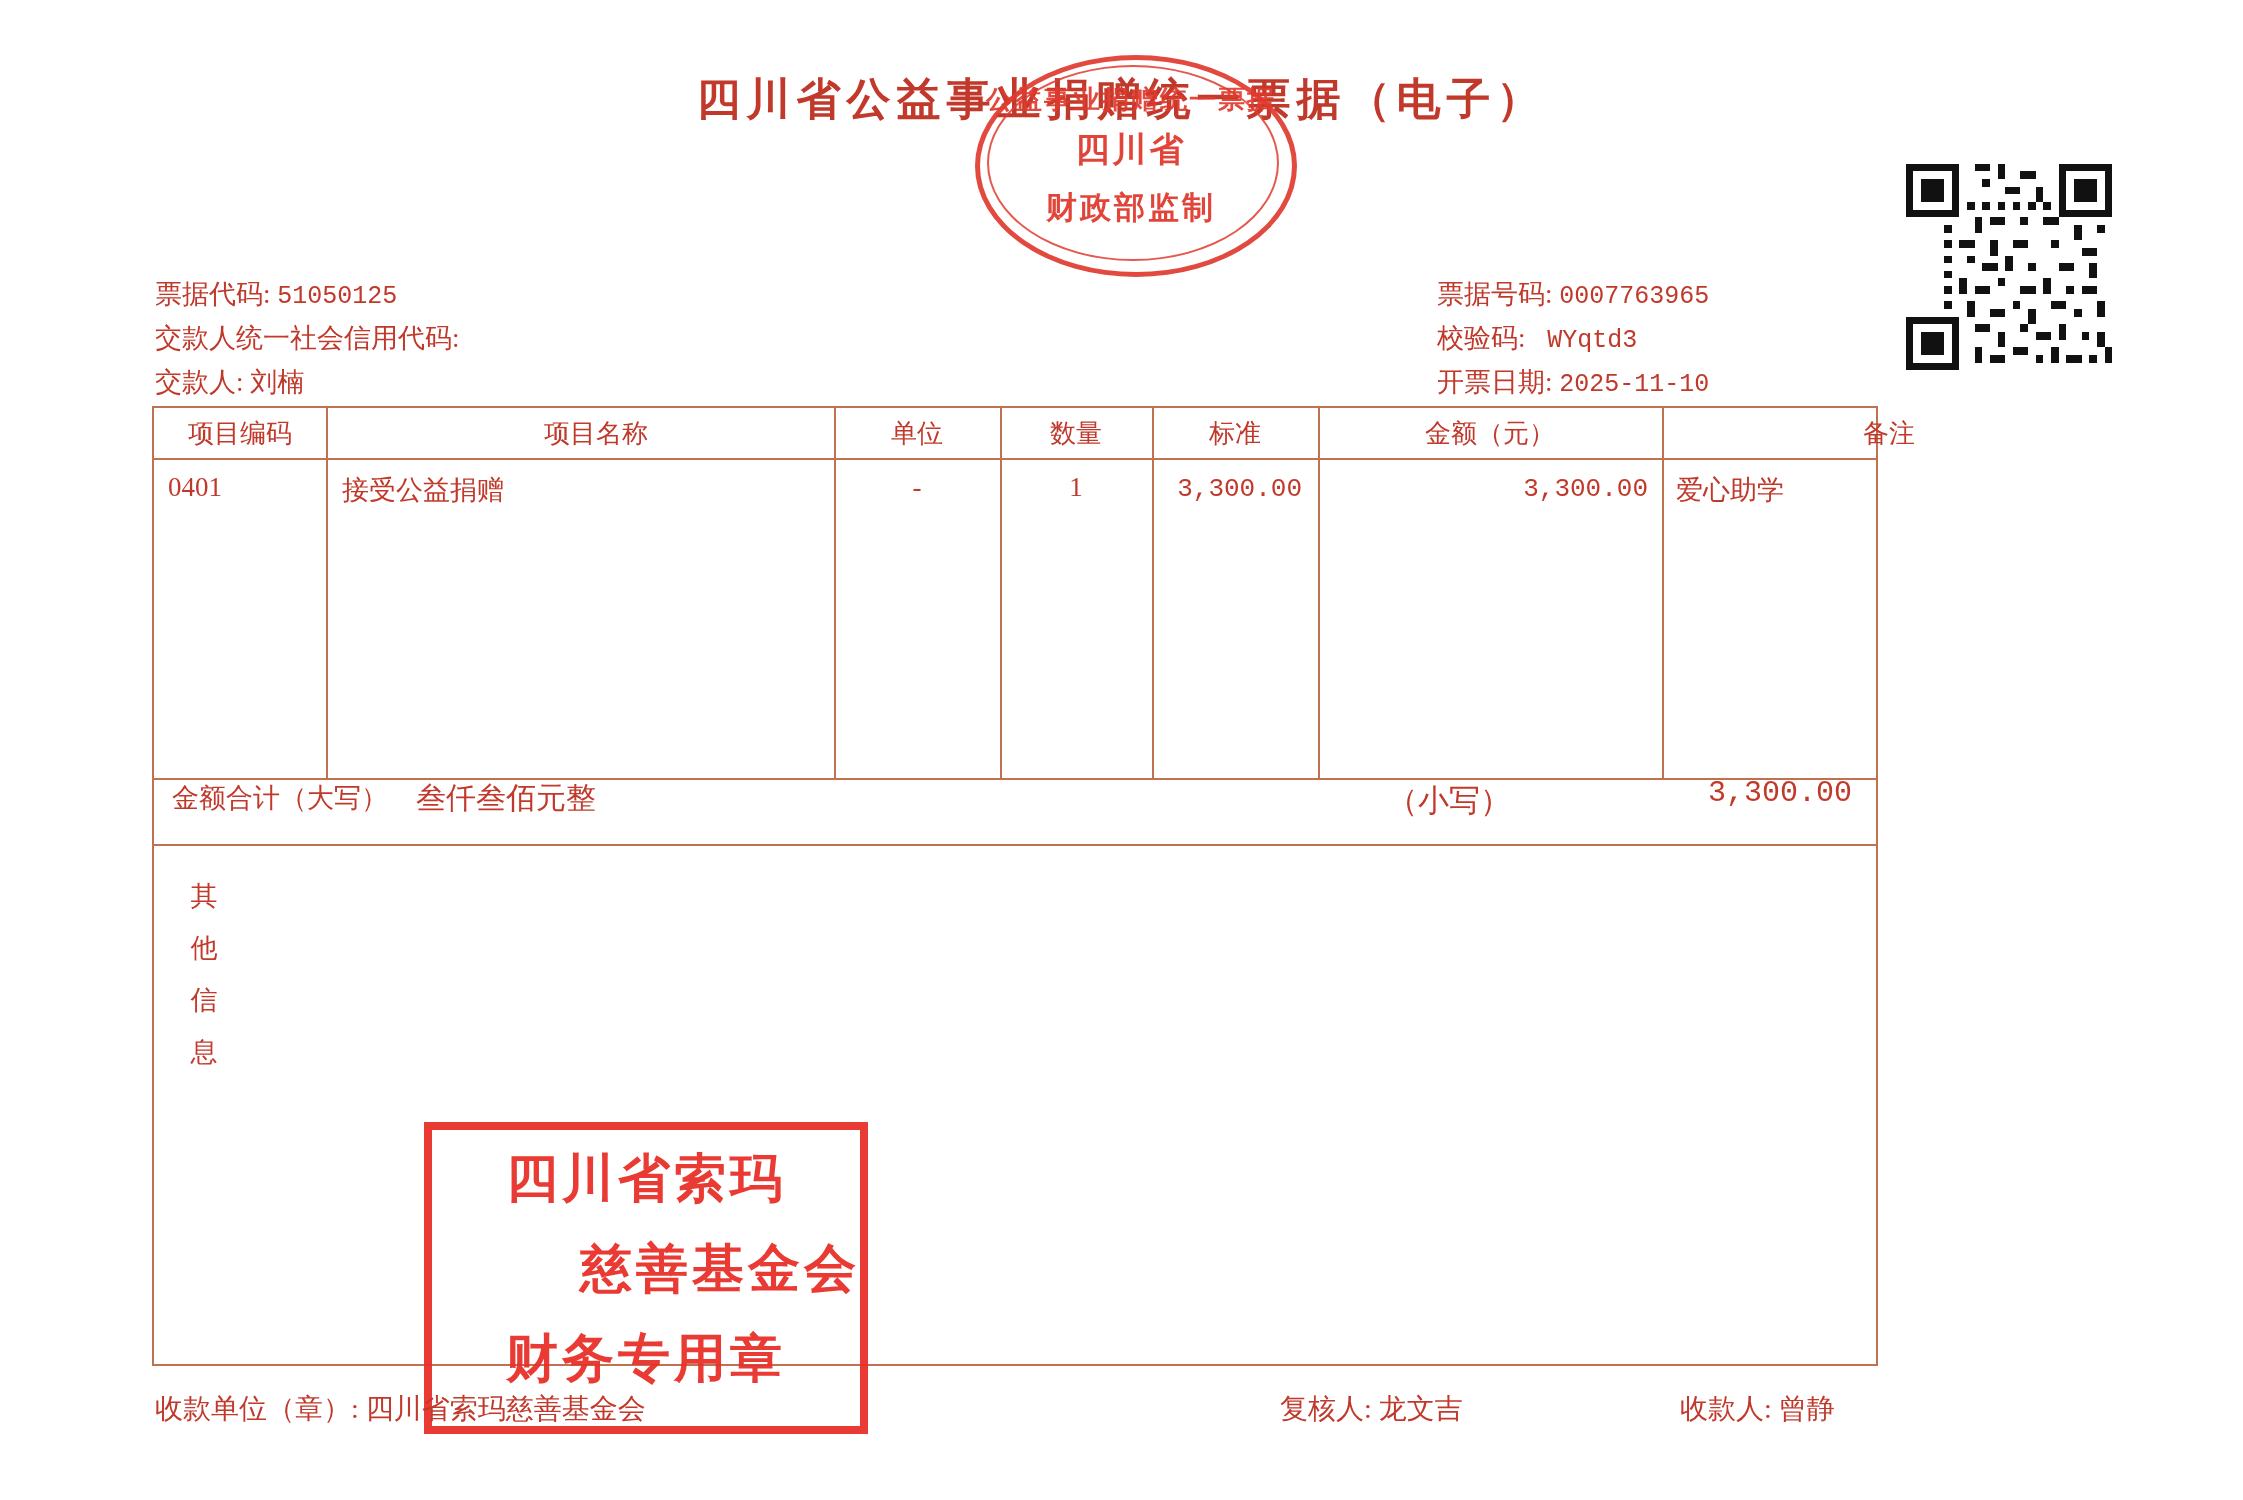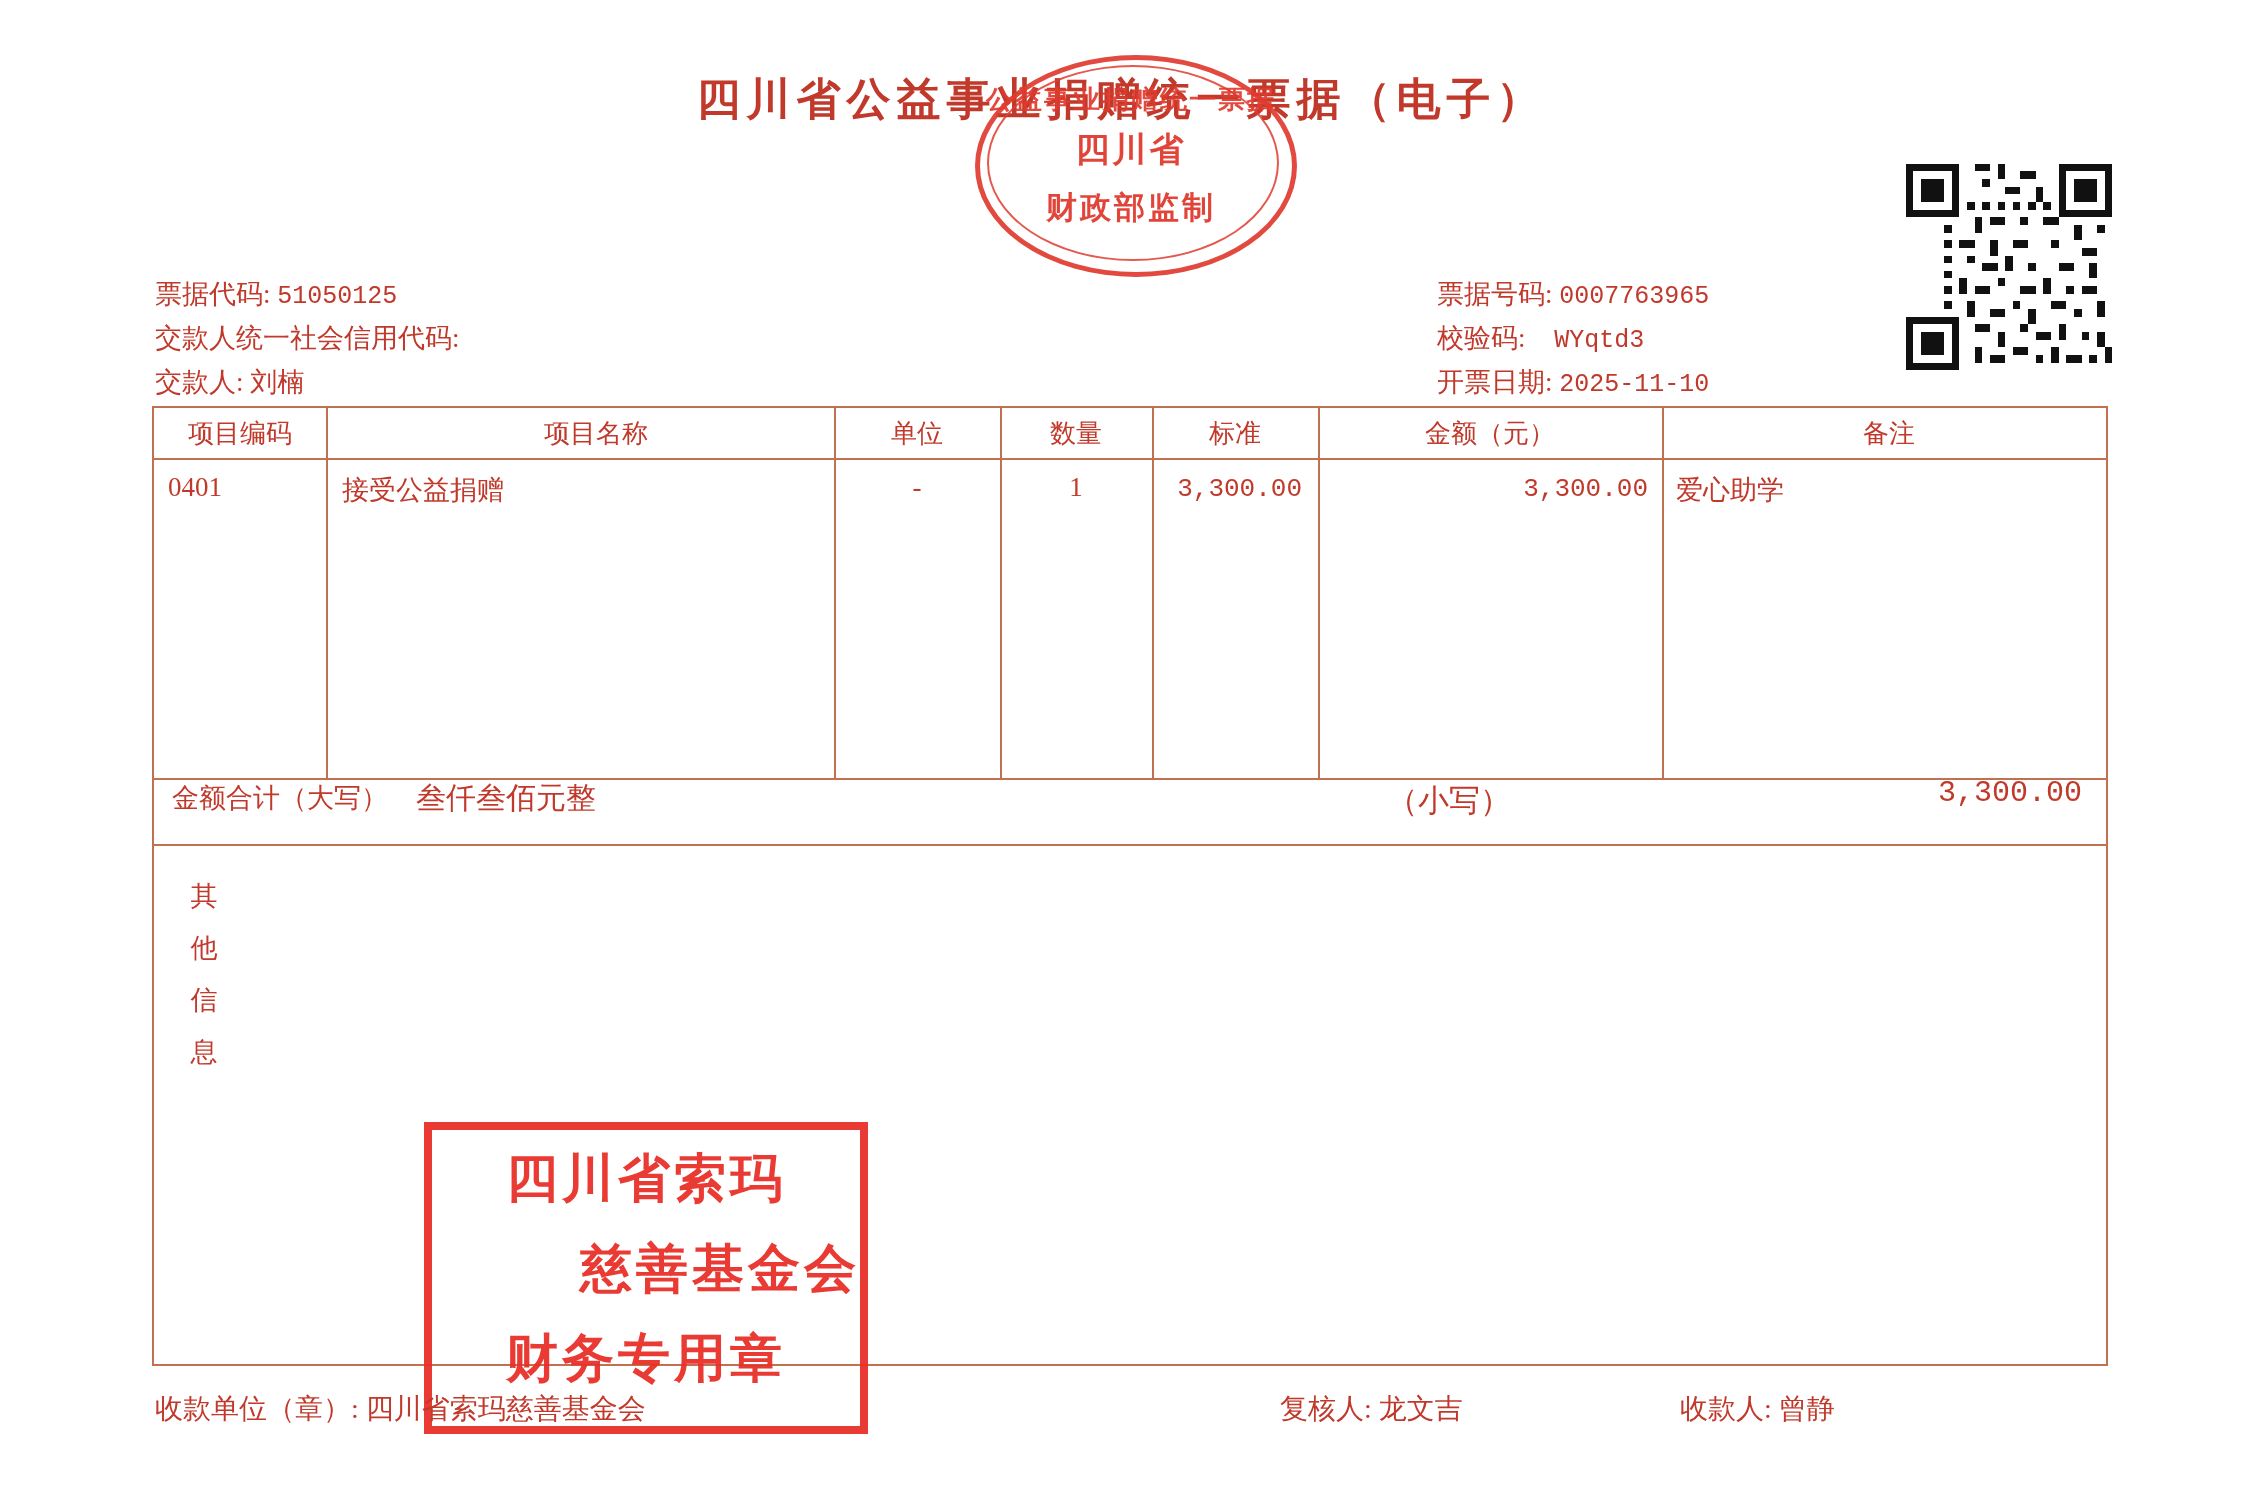--- a/index.html
+++ b/index.html
@@ -125,21 +125,21 @@
   .meta-right-1 { left: 1437px; top: 276px; }
   .meta-right-2 { left: 1437px; top: 320px; }
   .meta-right-3 { left: 1437px; top: 364px; }
   .meta .val-mono { font-family: "Liberation Mono", "DejaVu Sans Mono", monospace; font-size: 25px; }
 
   
   .table-wrap {
     position: absolute;
     left: 152px;
     top: 406px;
-    width: 1956px;
+    width: 1726px;
     height: 960px;
     border: 2px solid #c0714f;
     box-sizing: border-box;
   }
   .t-row-head {
     position: absolute;
     left: 0; top: 0;
     width: 100%;
     height: 52px;
     border-bottom: 2px solid #c0714f;
@@ -382,21 +382,21 @@
     <span>交款人:</span>
     <span>刘楠</span>
   </div>
 
   <div class="meta meta-right-1">
     <span>票据号码:</span>
     <span class="val-mono">0007763965</span>
   </div>
   <div class="meta meta-right-2">
     <span>校验码:</span>
-    <span class="val-mono" style="margin-left:22px">WYqtd3</span>
+    <span class="val-mono" style="margin-left:15px">WYqtd3</span>
   </div>
   <div class="meta meta-right-3">
     <span>开票日期:</span>
     <span class="val-mono">2025-11-10</span>
   </div>
 
   <div class="table-wrap">
 
     <div class="t-row-head"></div>
     <div class="cellhead" style="left:0;   width:172px;">项目编码</div>

